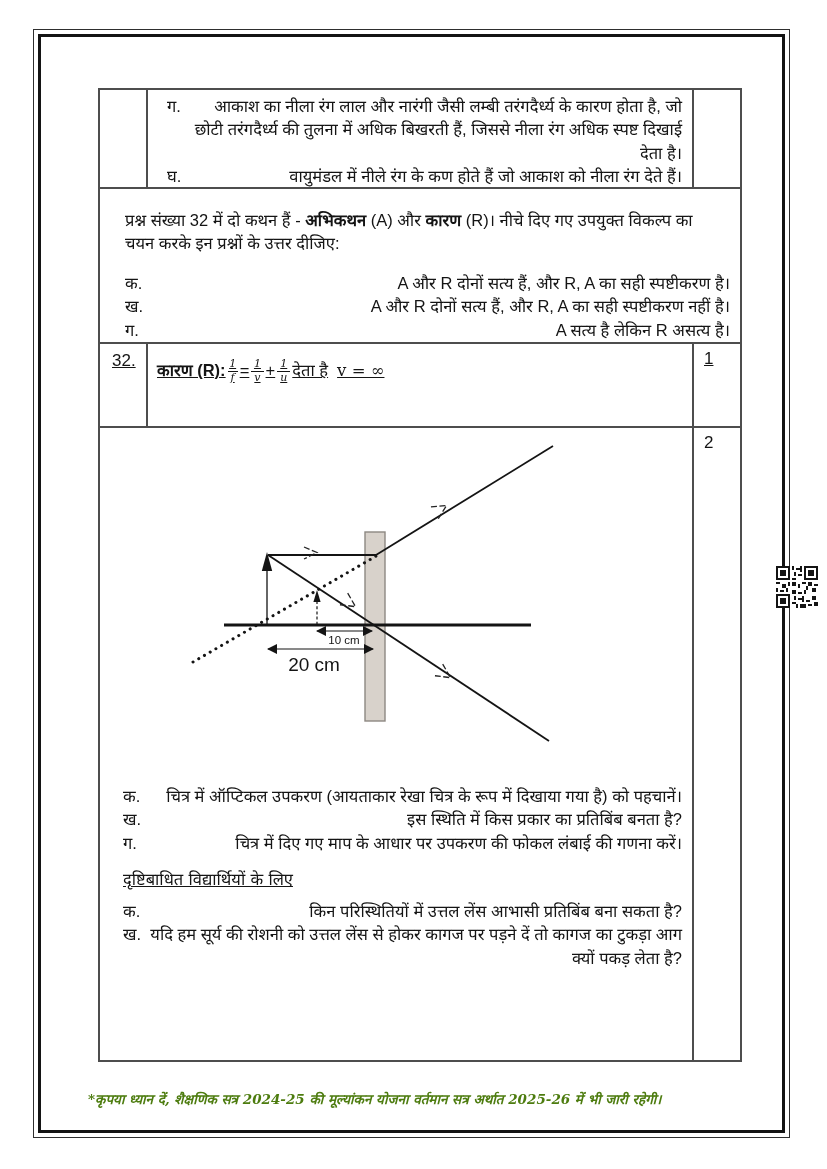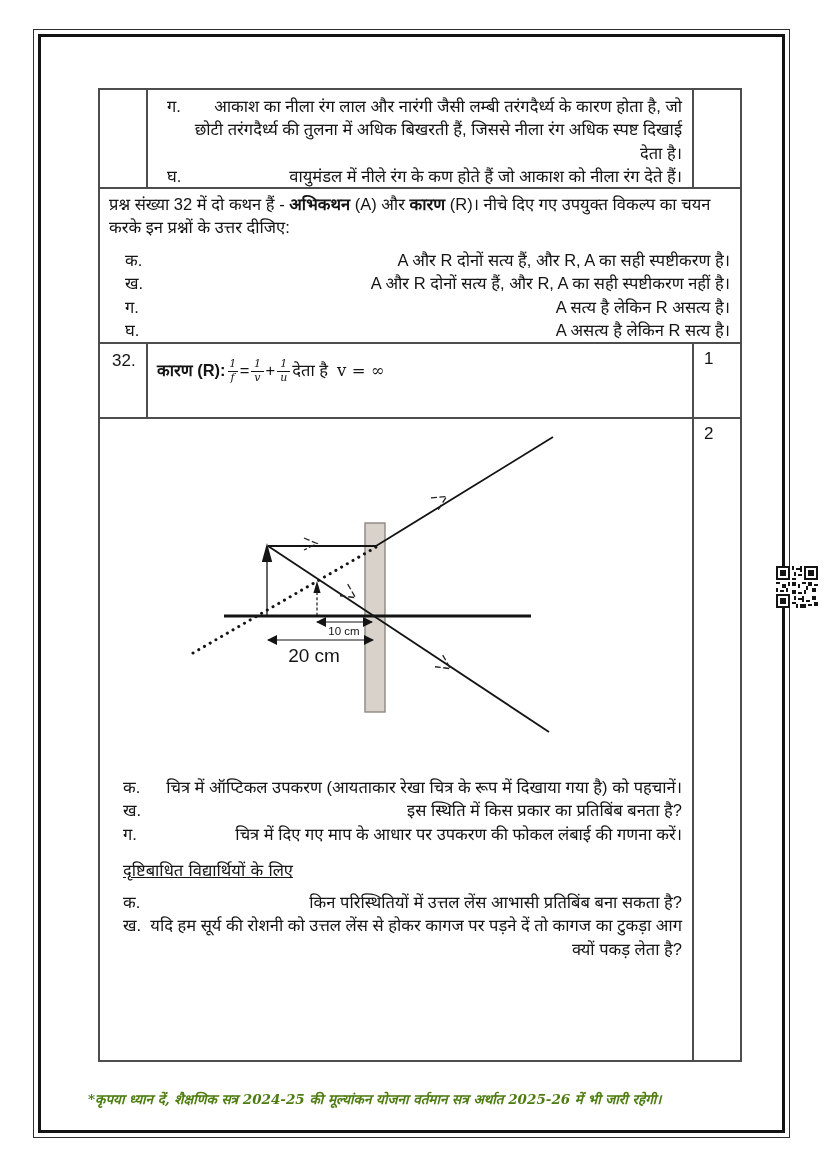--- a/index.html
+++ b/index.html
@@ -9,35 +9,35 @@
   .border-outer { position:absolute; left:33px; top:29px; width:757px; height:1109px;
                   border:1.5px solid #2e2e2e; box-sizing:border-box; }
   .border-inner { position:absolute; left:4px; top:4px; right:4px; bottom:4px;
                   border:3px solid #141414; }
 
   .qtable { position:absolute; left:98px; top:88px; width:644px; height:974px;
             box-sizing:border-box; border:2px solid #4d4d4d;
             display:flex; flex-direction:column; font-size:16.5px; line-height:1.42; }
   .trow { display:flex; box-sizing:border-box; overflow:hidden; }
   .trow + .trow { border-top:2px solid #4d4d4d; }
-  .r1 { height:97px; } .r2 { height:155px; } .r3 { height:75px; } .r4 { flex:1; }
+  .r1 { height:97px; } .r2 { height:155px; } .r3 { height:84px;text-decoration:underline; } .r4 { flex:1; }
   .cell-num { width:48px; flex:0 0 48px; box-sizing:border-box; border-right:2px solid #4d4d4d;
               padding:5px 2px 0 12px; font-size:17px; }
   .cell-body { flex:1; box-sizing:border-box; padding:5px 10px 0 9px; position:relative; overflow:hidden; }
   .cell-marks { width:48px; flex:0 0 48px; box-sizing:border-box; border-left:2px solid #4d4d4d;
                 padding:3px 0 0 10px; font-size:17px; }
   .cell-merged { flex:1; box-sizing:border-box; padding:4px 10px 0 9px; overflow:hidden; }
 
   .opt { display:flex; margin:0; }
   .opt-label { flex:0 0 26px; }
   .opt-text { flex:1;text-align:right; }
   .opts-indent { margin-left:16px; margin-top:9px; }
   .opts-indent .opt-label { flex:0 0 24px; }
   .row1-opts { margin-left:10px; }
-  p.para { margin:0; }
+  p.para { margin:16px; }
   .blabel { font-weight:bold; }
 
   .reason-line { display:flex; align-items:center; gap:1px; margin-top:9px; white-space:nowrap; }
   .frac { display:inline-flex; flex-direction:column; align-items:center;
           font-size:11px; line-height:1.15; font-style:italic;
           font-family:"DejaVu Serif",serif; margin:0 1px; }
   .frac .den { border-top:1px solid #141414; padding:0 3px; }
   .vinf { margin-left:8px; font-family:"DejaVu Serif",serif; }
 
   .diagram-wrap { height:352px; position:relative; }

